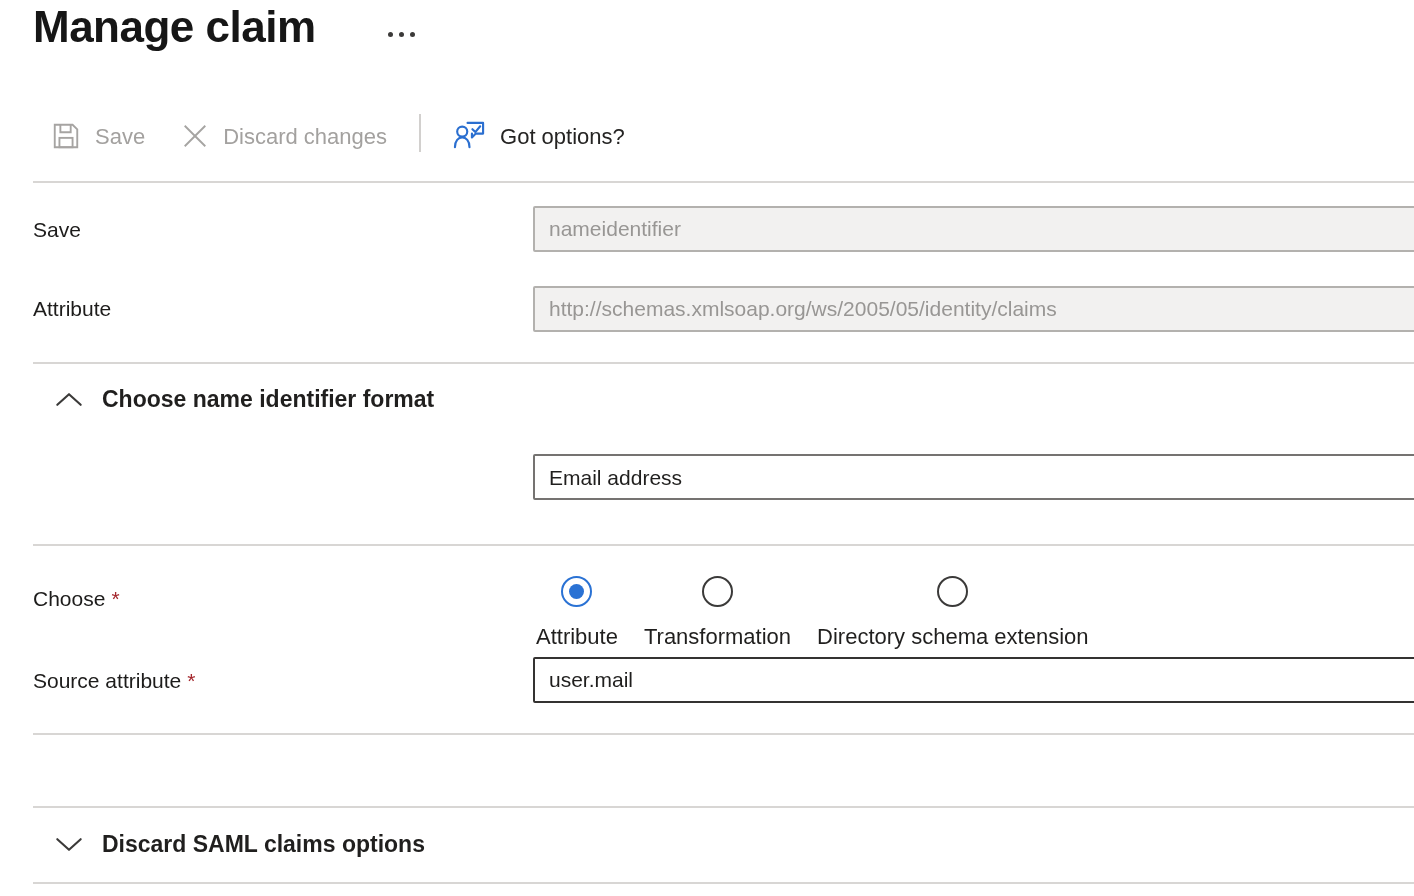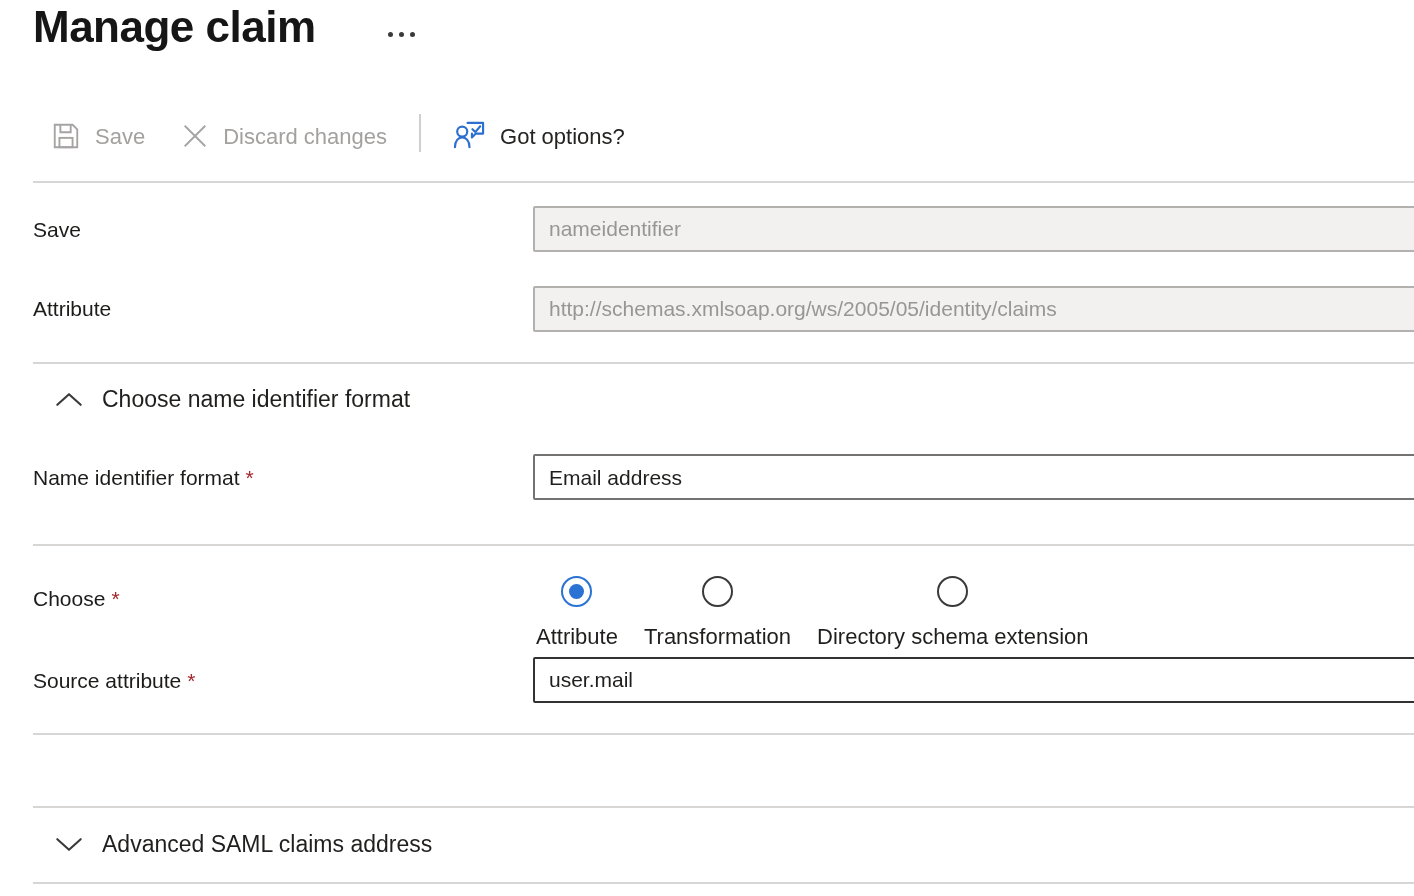--- a/index.html
+++ b/index.html
@@ -24,21 +24,21 @@
   .fld-label{position:absolute;left:33px;font-size:21px;color:#1d1c1b;white-space:nowrap;}
   .req{color:#a4262c;margin-left:6px;}
   .fld-input{
     position:absolute;left:533px;right:-4px;height:42px;
     font-family:inherit;font-size:21px;padding:0 14px;border-radius:2px;box-sizing:content-box;
   }
   .fld-input.disabled{background:#f2f1f0;border:2px solid #b3b1ae;color:#989694;}
   .fld-input.dropdown{background:#fff;border:2px solid #757371;color:#201f1e;}
   .fld-input.editable{background:#fff;border:2px solid #343231;color:#201f1e;}
   
-  .section-hdr{position:absolute;left:55px;display:flex;align-items:center;gap:19px;cursor:pointer;}
+  .section-hdr{position:absolute;left:55px;display:flex;align-items:center;gap:19px;cursor:pointer;font-weight:bold;}
   .section-hdr .sec-label{font-size:23px;color:#201f1e;white-space:nowrap;}
   .chev{display:block;}
   
   .radio-row{position:absolute;left:536px;top:576px;display:flex;align-items:center;column-gap:26px;}
   .radio-item{display:flex;align-items:center;gap:17px;cursor:pointer;flex-direction:column;}
   .radio-circle{width:27px;height:27px;border-radius:50%;border:2px solid #3b3a39;box-sizing:content-box;display:flex;align-items:center;justify-content:center;background:#fff;}
   .radio-item.checked .radio-circle{border-color:#2a72d4;}
   .radio-item.checked .radio-dot{width:15px;height:15px;border-radius:50%;background:#2a72d4;}
   .radio-label{font-size:22px;color:#201f1e;white-space:nowrap;}
   svg{overflow:visible;}
@@ -104,23 +104,20 @@
 
   <div class="section-hdr" style="top:386px" aria-expanded="true">
     <span>
       <svg class="chev" width="28" height="17" viewBox="0 0 26 16" fill="none" stroke="#3b3a39" stroke-width="2" stroke-linecap="round" stroke-linejoin="round">
         <polyline points="2,13 13,3 24,13"></polyline>
       </svg>
     </span>
     <span class="sec-label">Choose name identifier format</span>
   </div>
 
-  <div class="fld-label" style="top:466px">
-    <span>Name identifier format</span><span class="req">*</span>
-  </div>
   <div class="fld-input dropdown" style="top:454px;line-height:44px;" role="combobox">Email address</div>
 
   <div class="divider" style="top:544px"></div>
 
   <div class="fld-label" style="top:587px">
     <span>Choose</span><span class="req">*</span>
   </div>
   <div class="radio-row" role="radiogroup">
     <div class="radio-item checked" role="radio" aria-checked="true">
       <span class="radio-circle">
@@ -147,18 +144,18 @@
 
 
   <div class="divider" style="top:806px"></div>
 
   <div class="section-hdr" style="top:831px" aria-expanded="false">
     <span>
       <svg class="chev" width="28" height="17" viewBox="0 0 26 16" fill="none" stroke="#3b3a39" stroke-width="2" stroke-linecap="round" stroke-linejoin="round">
         <polyline points="2,3 13,13 24,3"></polyline>
       </svg>
     </span>
-    <span class="sec-label">Advanced SAML claims address</span>
+    <span class="sec-label">Discard SAML claims options</span>
   </div>
 
   <div class="divider" style="top:882px"></div>
 
 </div>
 
 </body></html>

